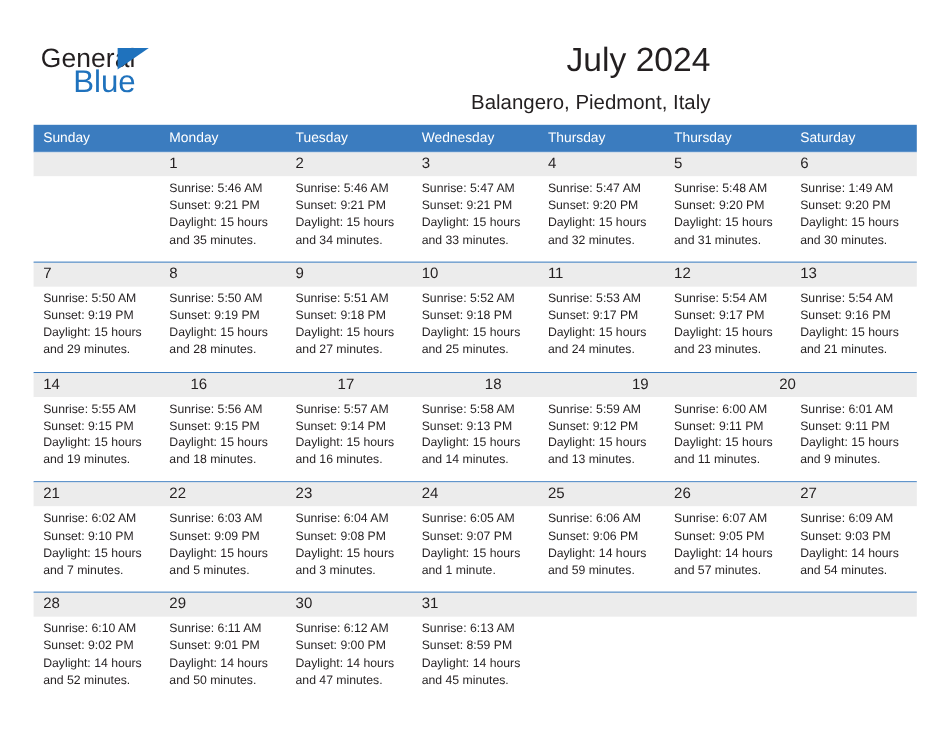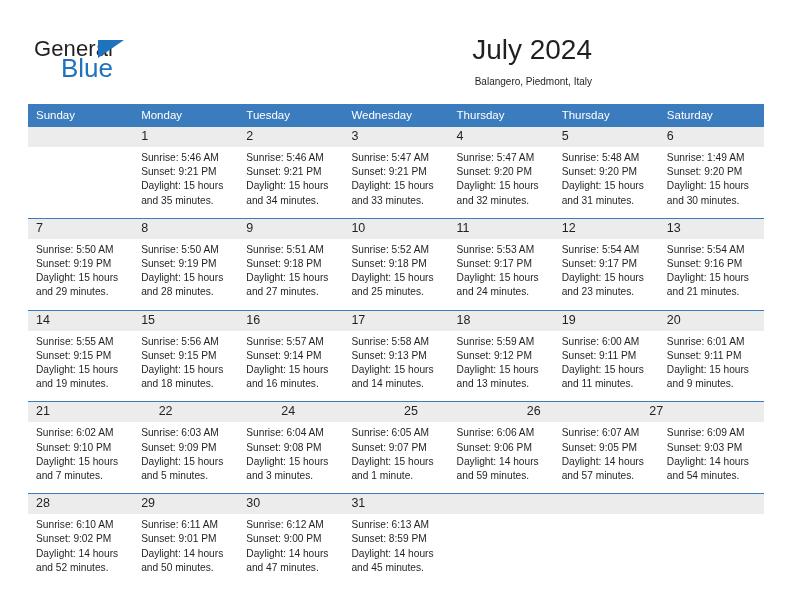--- a/index.html
+++ b/index.html
@@ -68,21 +68,21 @@
     top: 34px;
     font-size: 28px;
     color: #231f20;
     text-align: right;
     white-space: nowrap;
   }
   .subtitle {
     position: absolute;
     right: 36px;
     top: 76px;
-    font-size: 10px;
+    font-size: 17px;
     color: #231f20;
     text-align: right;
     white-space: nowrap;
   }
 
   
   .calendar {
     position: absolute;
     left: 28px;
     top: 104px;
@@ -271,21 +271,20 @@
           <div>Sunset: 9:16 PM</div>
           <div>Daylight: 15 hours</div>
           <div>and 21 minutes.</div>
         </div>
       </div>
     </div>
 
     <div class="week">
       <div class="week-numbers">
         <div class="daynum">14</div>
-        <div class="daynum">15</div>
         <div class="daynum">16</div>
         <div class="daynum">17</div>
         <div class="daynum">18</div>
         <div class="daynum">19</div>
         <div class="daynum">20</div>
       </div>
       <div class="week-body">
         <div class="dayinfo">
           <div>Sunrise: 5:55 AM</div>
           <div>Sunset: 9:15 PM</div>
@@ -328,20 +327,21 @@
           <div>Daylight: 15 hours</div>
           <div>and 9 minutes.</div>
         </div>
       </div>
     </div>
 
     <div class="week">
       <div class="week-numbers">
         <div class="daynum">21</div>
         <div class="daynum">22</div>
+        <div class="daynum">23</div>
         <div class="daynum">24</div>
         <div class="daynum">25</div>
         <div class="daynum">26</div>
         <div class="daynum">27</div>
       </div>
       <div class="week-body">
         <div class="dayinfo">
           <div>Sunrise: 6:02 AM</div>
           <div>Sunset: 9:10 PM</div>
           <div>Daylight: 15 hours</div>

